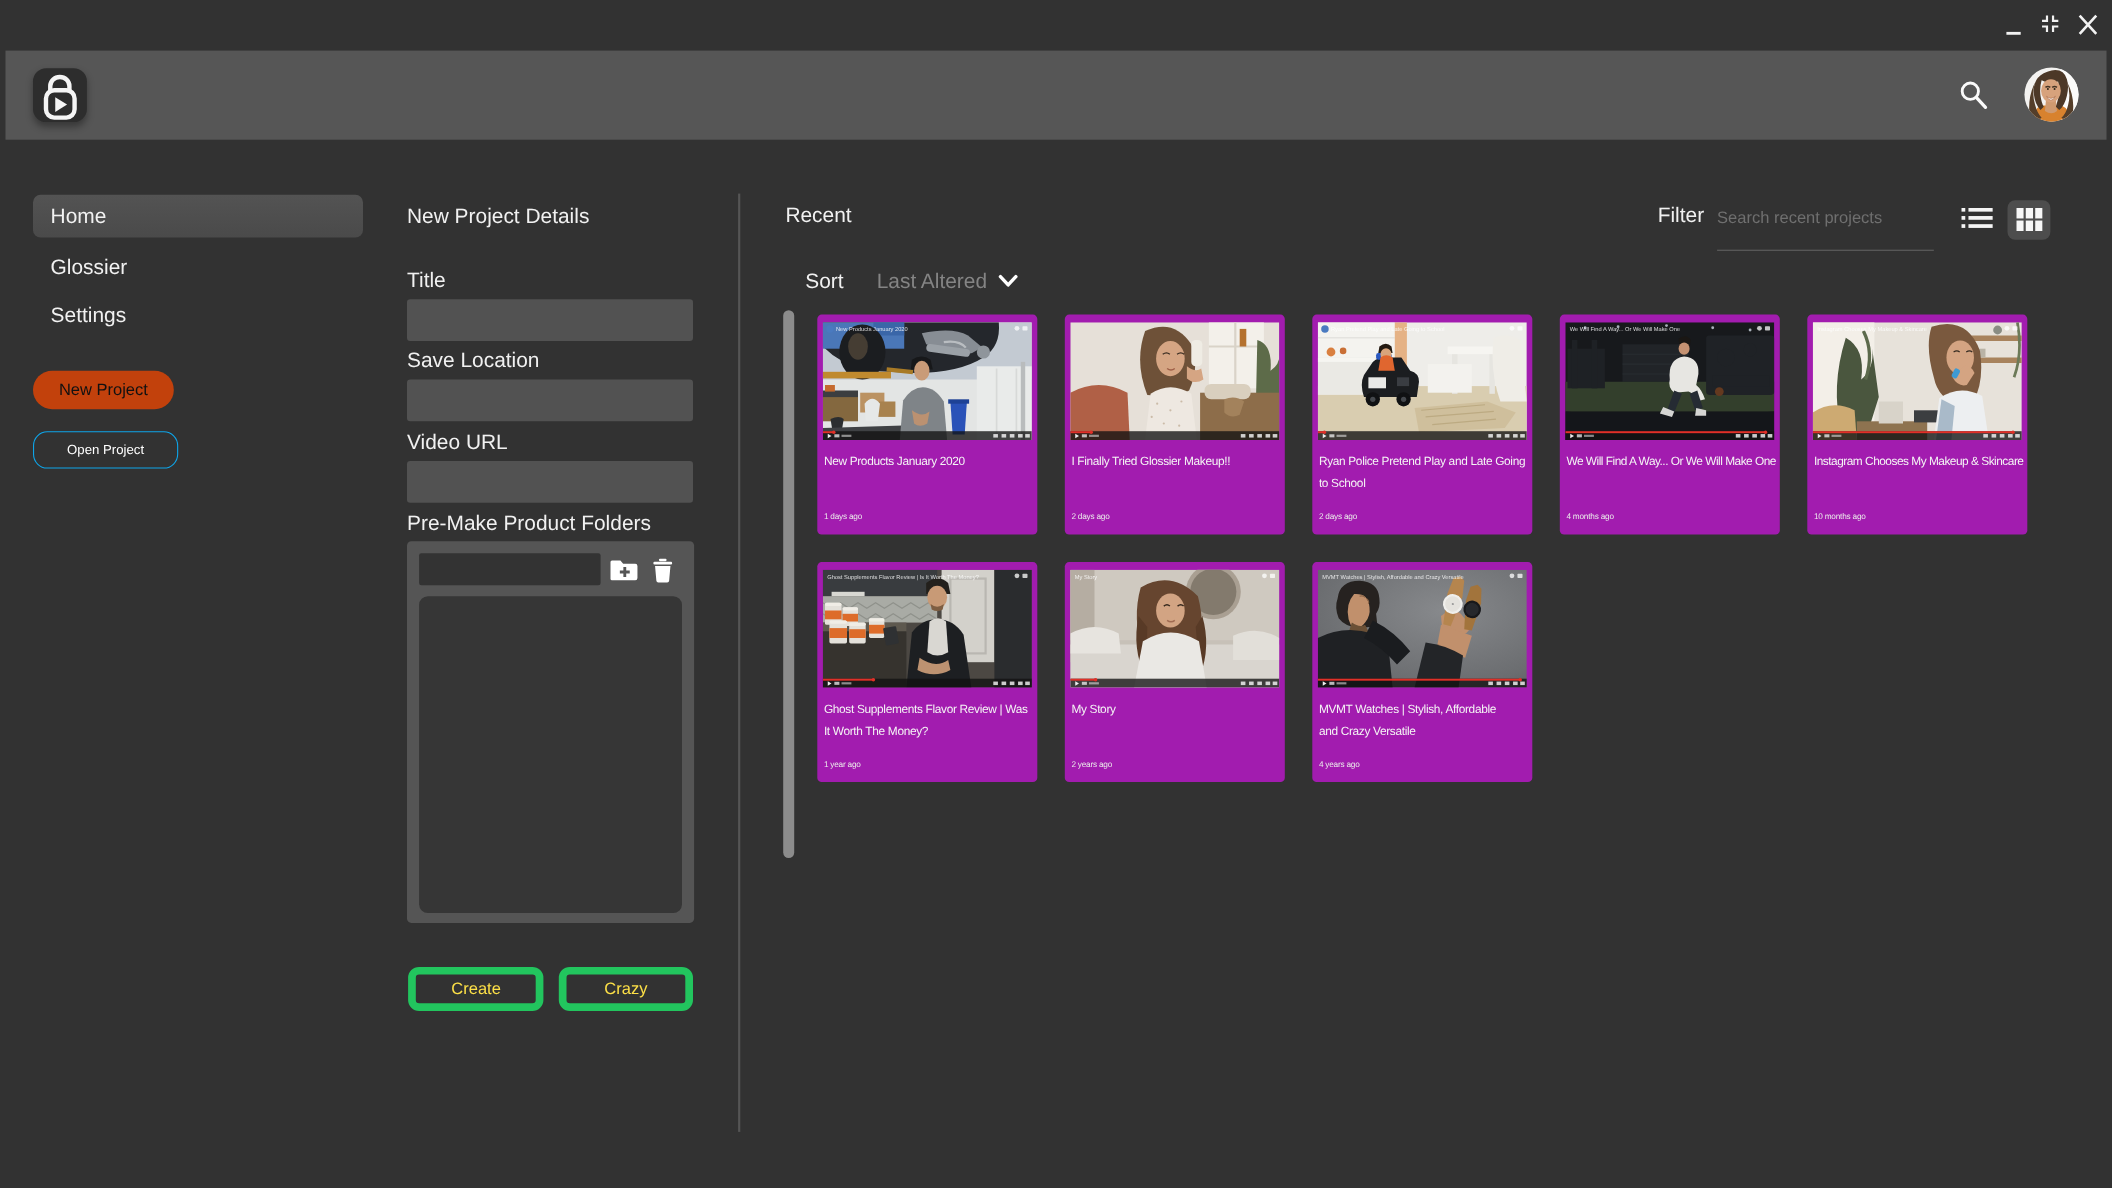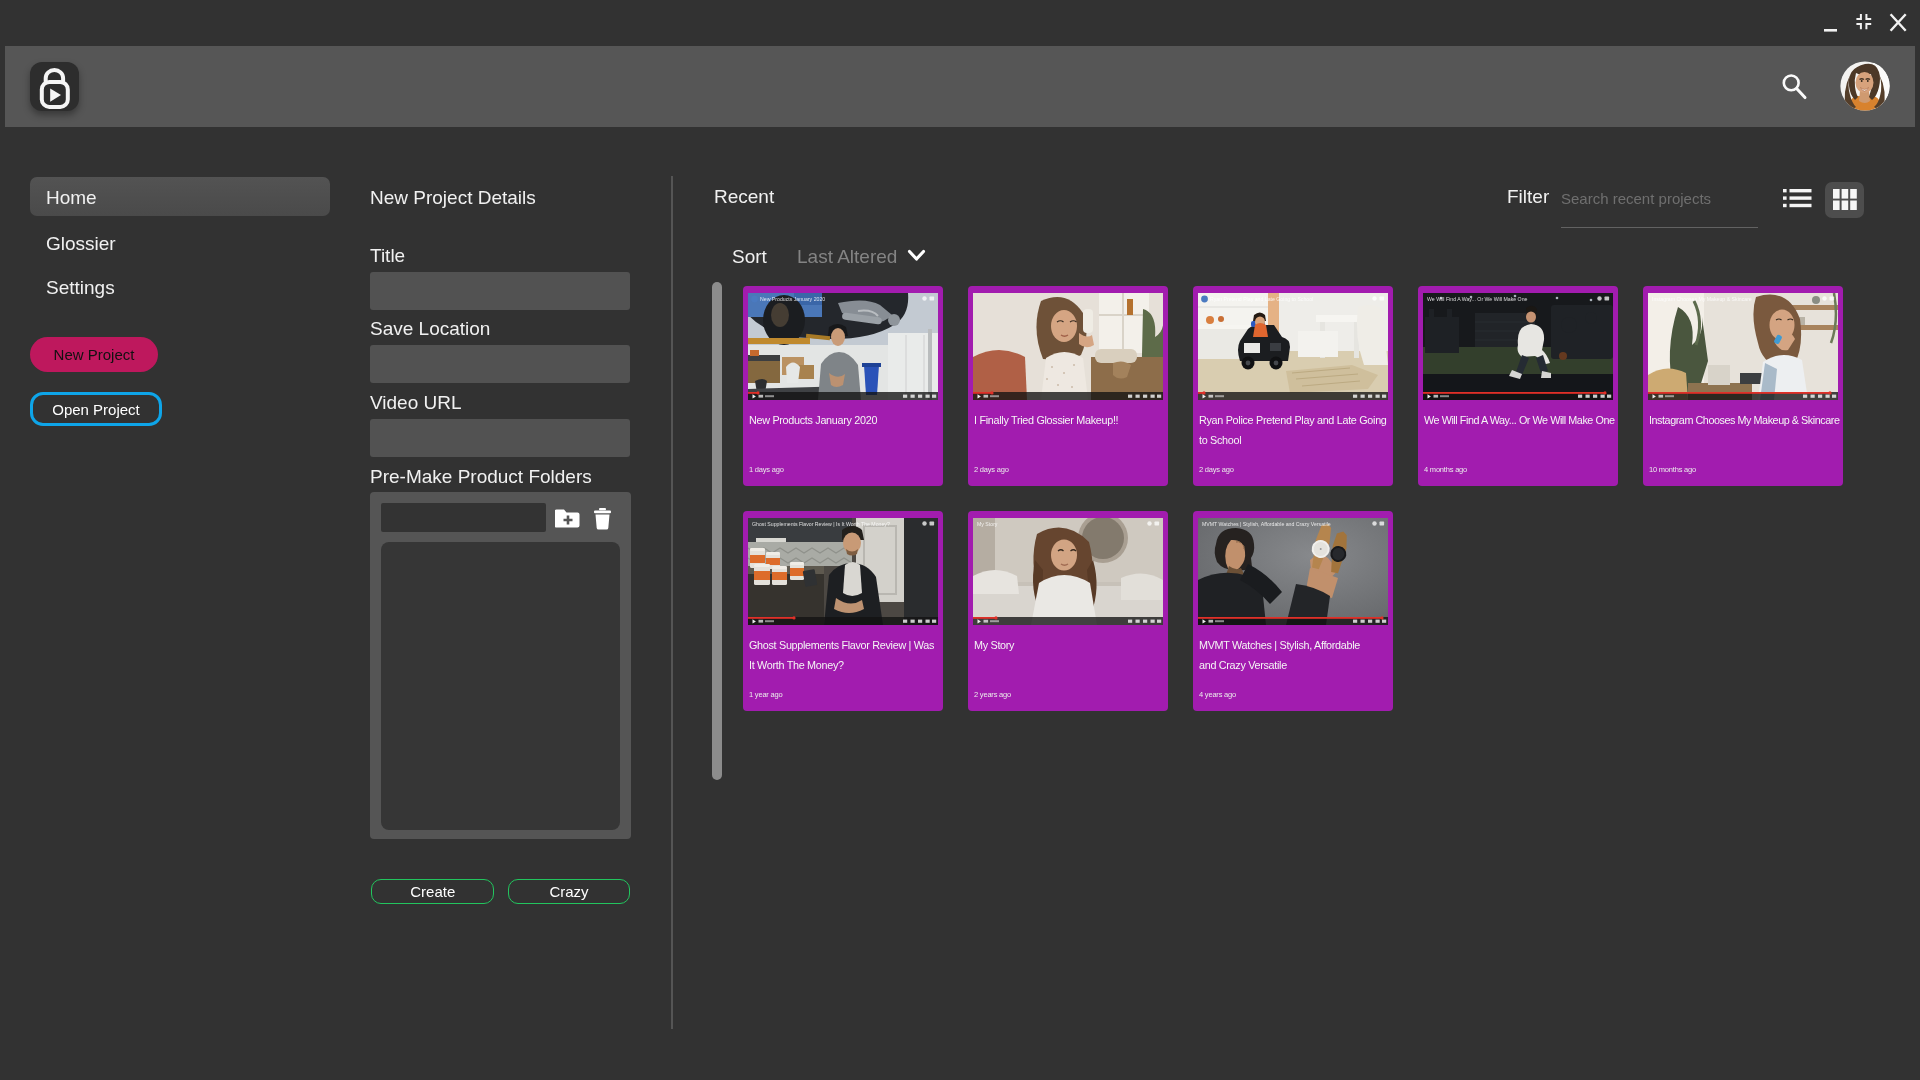--- a/index.html
+++ b/index.html
@@ -1,26 +1,26 @@
 <!DOCTYPE html>
 <html><head><meta charset="utf-8"><style>*{margin:0;padding:0;box-sizing:border-box}
 html,body{width:1920px;height:1080px;overflow:hidden;background:#323232;font-family:"Liberation Sans",sans-serif;color:#f1f1f1}
 .abs{position:absolute}
 #header{position:absolute;left:5px;top:46px;width:1910px;height:81px;background:#565656}
 #appicon{position:absolute;left:30px;top:62px;width:49px;height:49px;border-radius:12px;background:#2d2d2d;box-shadow:0 4px 7px rgba(0,0,0,.35)}
 .navtxt{position:absolute;left:46px;font-size:19px;color:#f1f1f1}
 #homepill{position:absolute;left:30px;top:177px;width:300px;height:39px;border-radius:7px;background:linear-gradient(180deg,#535353,#4a4a4a)}
-#npbtn{position:absolute;left:30px;top:337px;width:128px;height:35px;border-radius:17.5px;background:#be185d;color:#111;font-size:15px;display:flex;align-items:center;justify-content:center}
-#opbtn{position:absolute;left:30px;top:392px;width:132px;height:34px;border-radius:13px;border:3px solid #0ea5e9;color:#fff;font-size:15px;display:flex;align-items:center;justify-content:center}
+#npbtn{position:absolute;left:30px;top:337px;width:128px;height:35px;border-radius:17.5px;background:#c2410c;color:#111;font-size:15px;display:flex;align-items:center;justify-content:center}
+#opbtn{position:absolute;left:30px;top:392px;width:132px;height:34px;border-radius:13px;border:1px solid #0ea5e9;color:#fff;font-size:12px;display:flex;align-items:center;justify-content:center}
 .flabel{position:absolute;left:370px;font-size:19px;color:#f1f1f1}
 .finput{position:absolute;left:370px;width:260px;height:38px;background:#525252;border-radius:3px}
 #pmpanel{position:absolute;left:370px;top:492px;width:261px;height:347px;background:#555555;border-radius:4px}
 #pminput{position:absolute;left:11px;top:11px;width:165px;height:29px;background:#333333;border-radius:2px}
 #pmbox{position:absolute;left:11px;top:50px;width:239px;height:288px;background:#363636;border-radius:8px}
-.obtn{position:absolute;top:879px;height:25px;border:1px solid #22c55e;border-radius:10px;color:#ffffff;font-size:15px;display:flex;align-items:center;justify-content:center}
+.obtn{position:absolute;top:879px;height:40px;border:7px solid #22c55e;border-radius:10px;color:#fde047;font-size:15px;display:flex;align-items:center;justify-content:center}
 #divider{position:absolute;left:671px;top:176px;width:2px;height:853px;background:#555}
 #scrollbar{position:absolute;left:712px;top:282px;width:10px;height:498px;background:#8c8c8c;border-radius:5px}
 .card{position:absolute;width:200px;height:200px;background:#a21caf;border-radius:4px}
 .thumb{position:absolute;left:5px;top:7px;width:190px;height:107px}
 .ctitle{position:absolute;left:6px;top:124px;width:192px;font-size:10.8px;letter-spacing:-0.3px;line-height:20px;color:#f5f5f5;white-space:nowrap}
 .cage{position:absolute;left:6px;top:179px;font-size:7.5px;letter-spacing:-0.2px;color:#ebebeb}
 .hdr19{font-size:19px;color:#f1f1f1}
 </style></head>
 <body>
 

